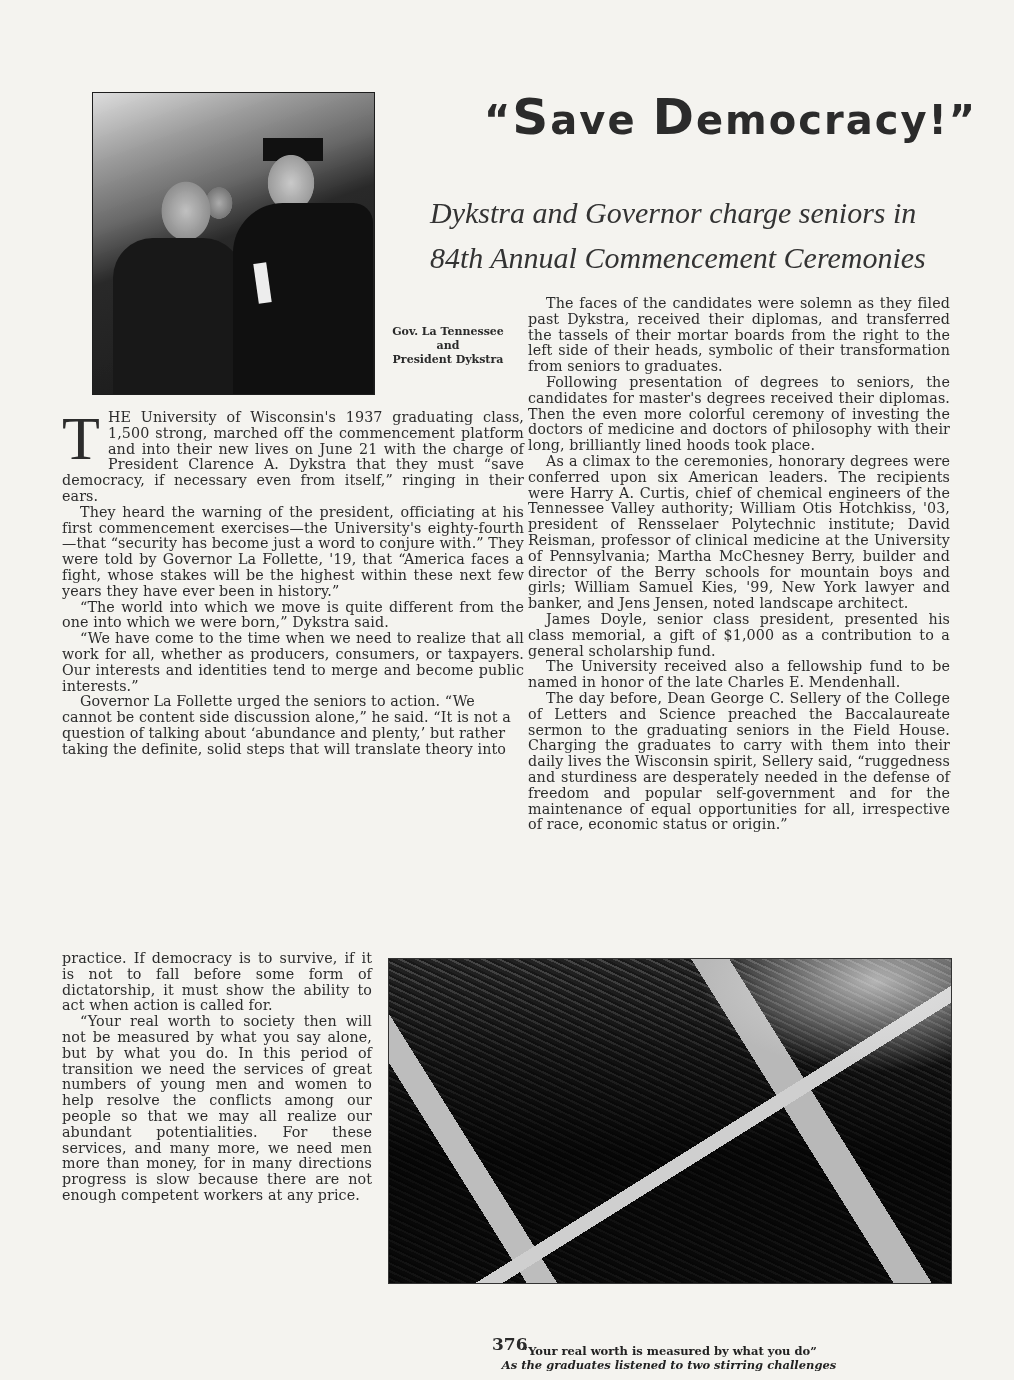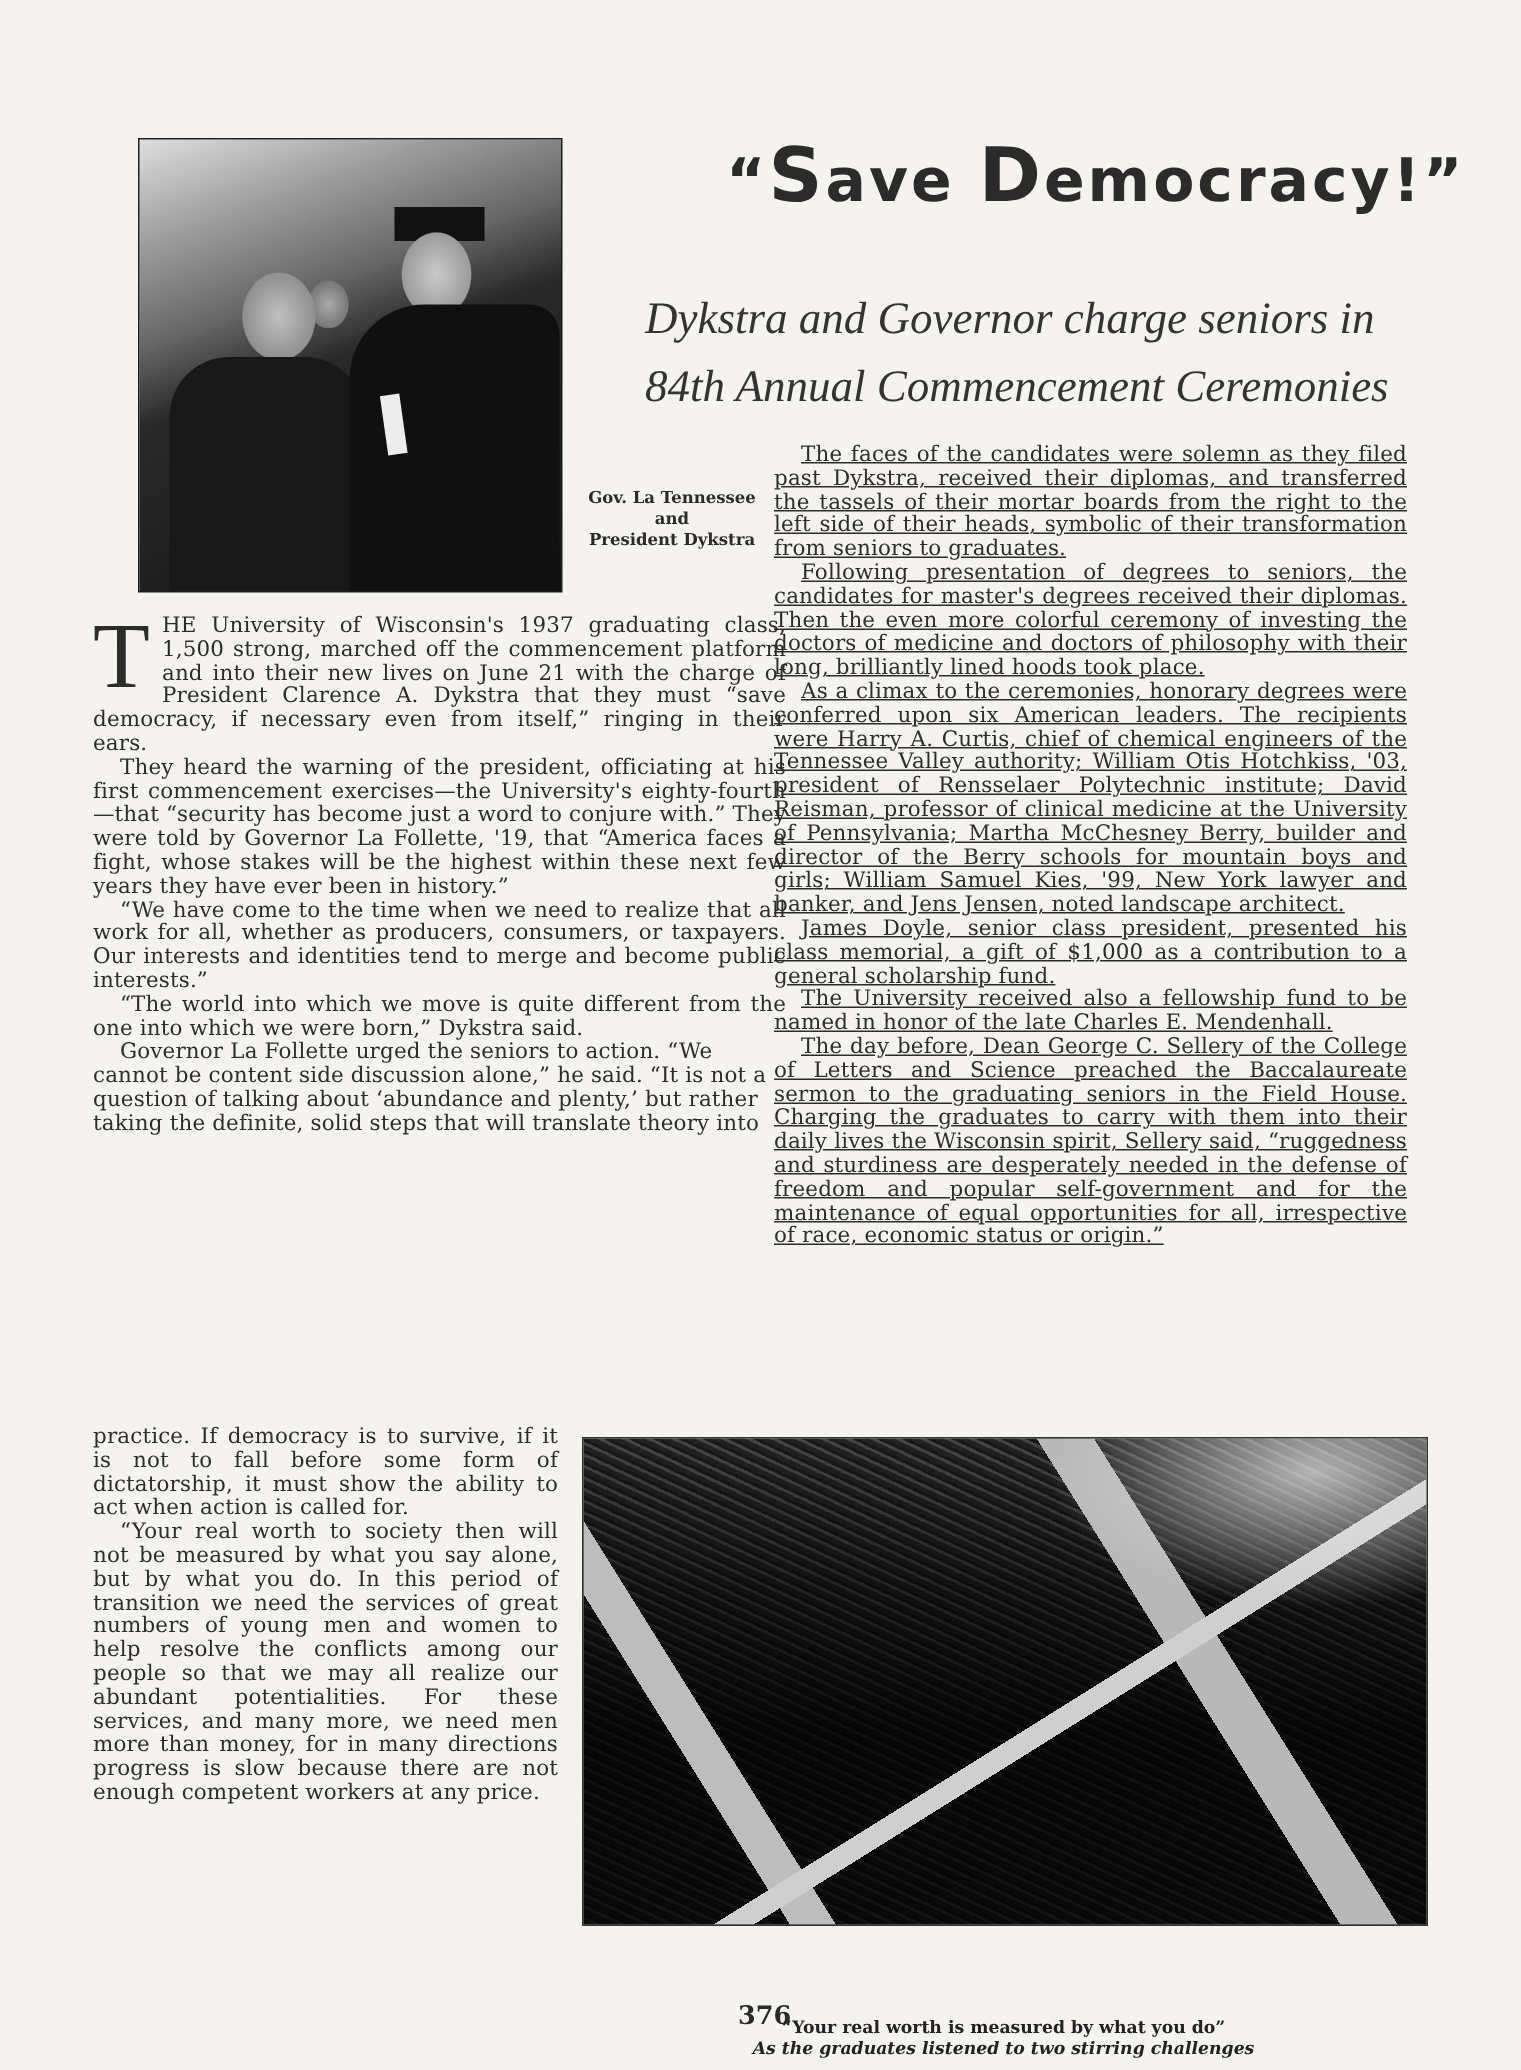--- a/index.html
+++ b/index.html
@@ -70,21 +70,21 @@
     position: absolute; left: 62px; top: 410px; width: 462px;
   }
   .dropcap {
     float: left; font-size: 62px; line-height: 52px; margin: 2px 8px 0 0;
     font-family: "Liberation Serif", serif; color: #2c2c2c;
   }
   .col-left-bottom {
     position: absolute; left: 62px; top: 951px; width: 310px;
   }
   .col-right {
-    position: absolute; left: 516px; top: 296px; width: 422px; text-decoration: underline;
+    position: absolute; left: 528px; top: 296px; width: 422px;
   }
 
   
   .crowd {
     position: absolute; left: 388px; top: 958px; width: 562px; height: 324px;
     background:
       linear-gradient(148deg, transparent 0 56%, #cfcfcf 56% 58.5%, transparent 58.5%),
       linear-gradient(58deg, transparent 0 18%, #bdbdbd 18% 22%, transparent 22% 66%, #b8b8b8 66% 71%, transparent 71%),
       repeating-linear-gradient(25deg, #2a2a2a 0 3px, #555 3px 5px, #1e1e1e 5px 7px),
       linear-gradient(180deg, #cfcfcf 0%, #6a6a6a 30%, #2b2b2b 60%, #3a3a3a 100%);
@@ -126,22 +126,22 @@
     <span>“</span><span class="cap">S</span><span>ave </span><span class="cap">D</span><span>emocracy!</span><span>”</span>
   </div>
   <div class="subtitle">
     <div>Dykstra and Governor charge seniors in</div>
     <div>84th Annual Commencement Ceremonies</div>
   </div>
 
   <div class="col-left-top body-text">
     <p class="first"><span class="dropcap">T</span><span>HE University of Wisconsin's 1937 graduating class, 1,500 strong, marched off the commencement platform and into their new lives on June 21 with the charge of President Clarence A. Dykstra that they must “save democracy, if necessary even from itself,” ringing in their ears.</span></p>
     <p>They heard the warning of the president, officiating at his first commencement exercises—the University's eighty-fourth—that “security has become just a word to conjure with.”  They were told by Governor La Follette, '19, that “America faces a fight, whose stakes will be the highest within these next few years they have ever been in history.”</p>
+    <p>“The world into which we move is quite different from the one into which we were born,” Dykstra said.</p>
     <p>“We have come to the time when we need to realize that all work for all, whether as producers, consumers, or taxpayers. Our interests and identities tend to merge and become public interests.”</p>
-    <p>“The world into which we move is quite different from the one into which we were born,” Dykstra said.</p>
     <p style="text-align:left;">Governor La Follette urged the seniors to action. “We cannot be content side discussion alone,” he said.  “It is not a question of talking about ‘abundance and plenty,’ but rather taking the definite, solid steps that will translate theory into</p>
   </div>
 
   <div class="col-left-bottom body-text">
     <p class="first">practice.  If democracy is to survive, if it is not to fall before some form of dictatorship, it must show the ability to act when action is called for.</p>
     <p>“Your real worth to society then will not be measured by what you say alone, but by what you do.  In this period of transition we need the services of great numbers of young men and women to help resolve the conflicts among our people so that we may all realize our abundant potentialities. For these services, and many more, we need men more than money, for in many directions progress is slow because there are not enough competent workers at any price.</p>
   </div>
 
   <div class="col-right body-text">
     <p>The faces of the candidates were solemn as they filed past Dykstra, received their diplomas, and transferred the tassels of their mortar boards from the right to the left side of their heads, symbolic of their transformation from seniors to graduates.</p>

